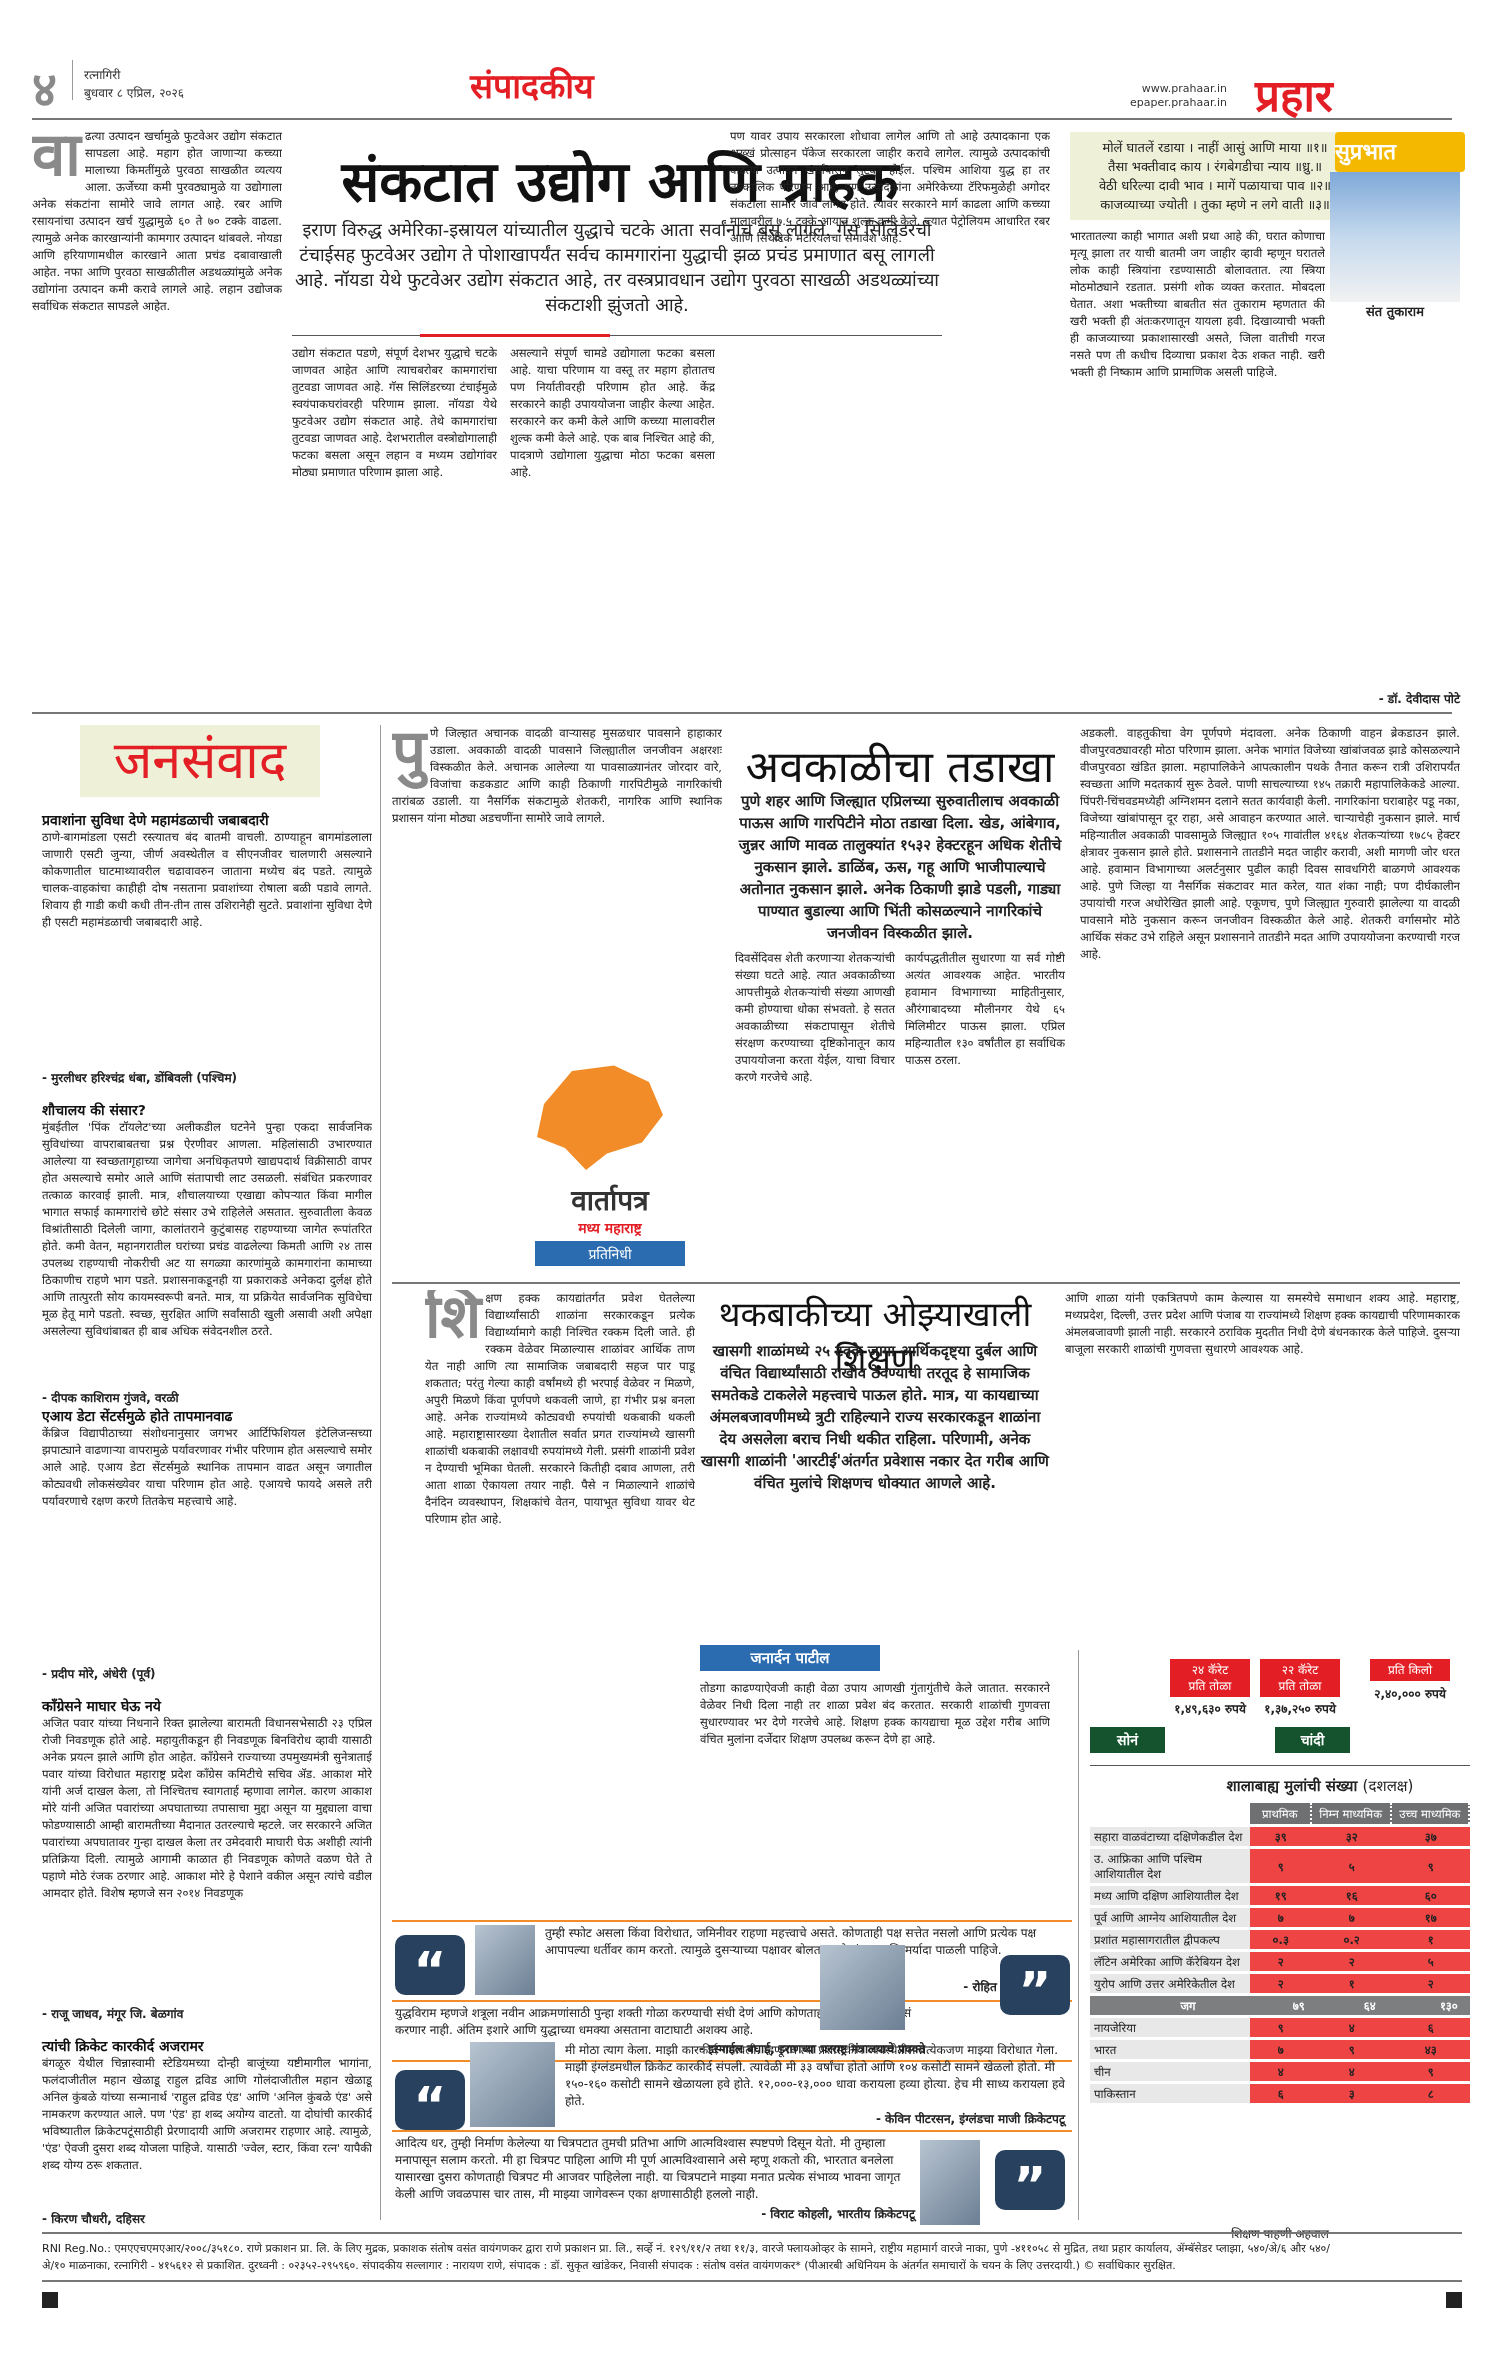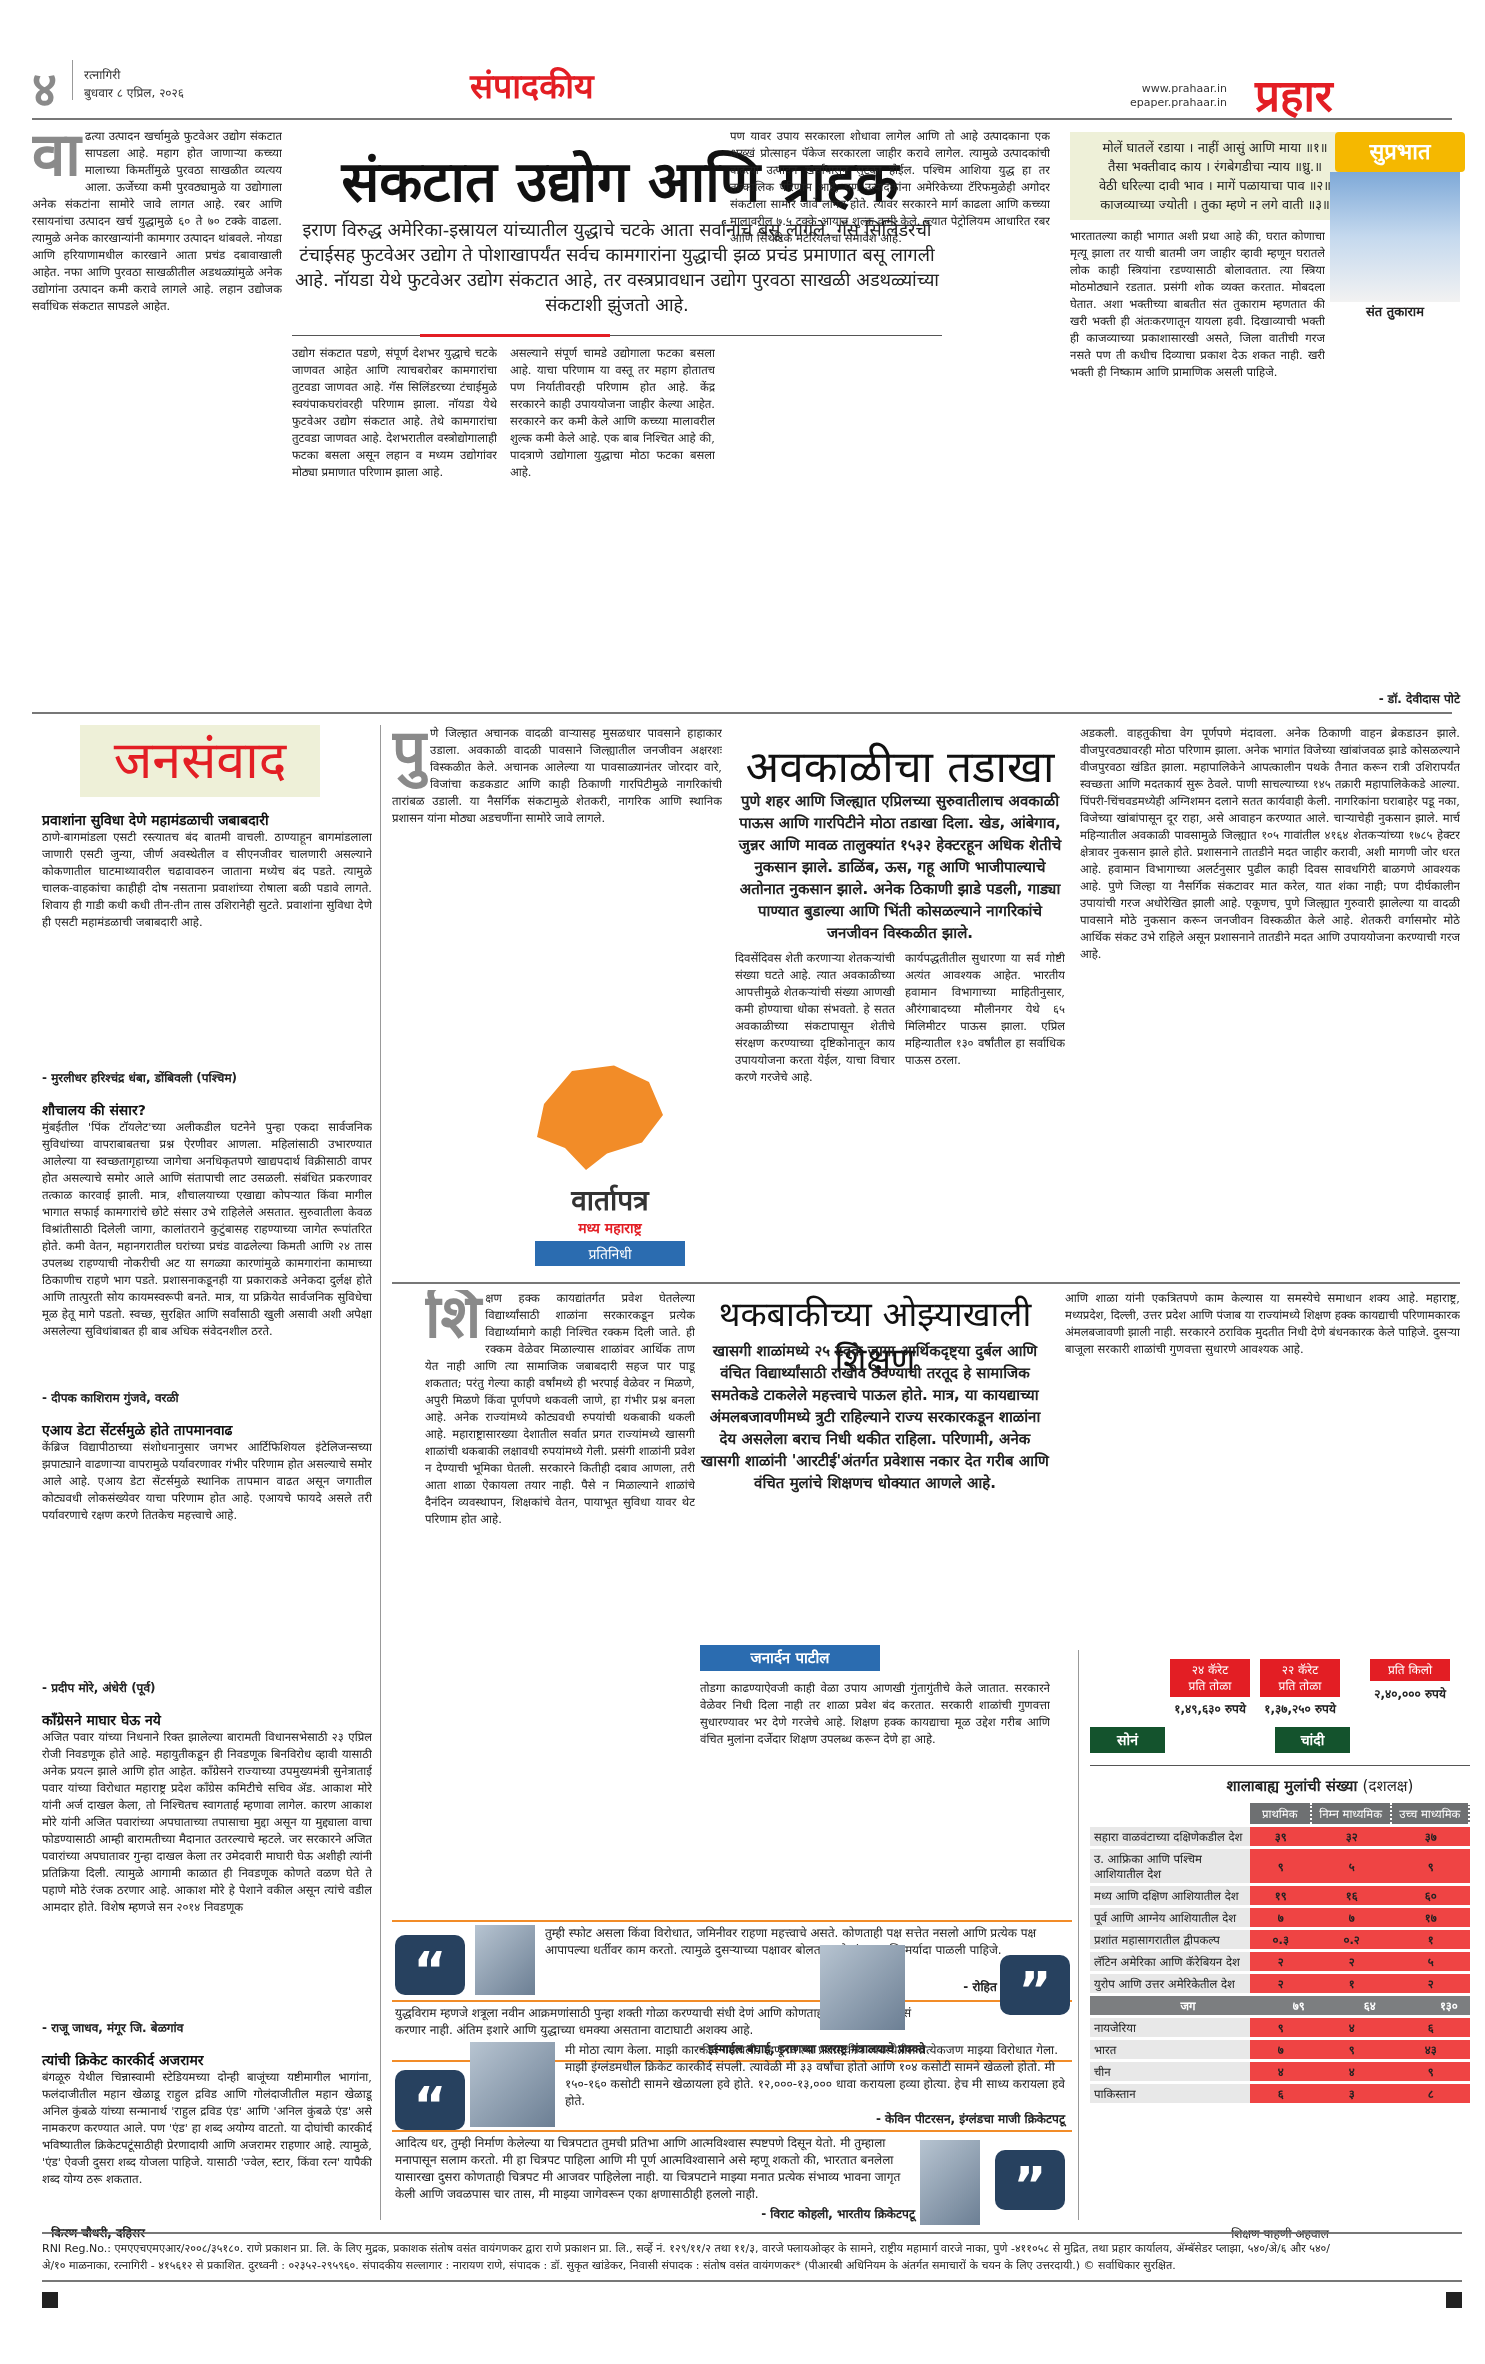--- a/index.html
+++ b/index.html
@@ -13,21 +13,21 @@
   .hdr-section { left: 470px; top: 62px; font-size: 34px; font-weight: bold; color: #e31e24; }
   .hdr-urls { left: 1130px; top: 82px; font-size: 11px; color: #333; text-align: right; line-height: 14px; }
   .logo { left: 1255px; top: 64px; width: 200px; height: 52px; font-size: 44px; font-weight: bold; color: #e31e24; }
   .rule { background: #777; height: 2px; }
   .rule-red { background: #e31e24; height: 3px; }
   .vline { width: 1px; background: #999; }
   h1.main-title { left: 295px; top: 150px; width: 650px; font-size: 56px; font-weight: bold; color: #111; text-align: center; line-height: 64px; font-family: "DejaVu Sans", sans-serif; }
   .standfirst { left: 292px; top: 217px; width: 650px; font-size: 18px; line-height: 25px; text-align: center; color: #222; }
   .dropcap { font-size: 60px; float: left; color: #8a8a8a; line-height: 52px; margin-right: 4px; font-weight: bold; }
   .poem-box { left: 1070px; top: 132px; width: 290px; height: 88px; background: #eef0d8; padding: 6px 8px; font-size: 13px; line-height: 19px; text-align: center; color: #222; }
-  .suprabhat { left: 1335px; top: 132px; width: 130px; height: 40px; background: #f5b800; color: #fff; font-weight: bold; font-size: 22px; text-align: center; line-height: 40px; border-radius: 4px; }
+  .suprabhat { left: 1335px; top: 132px; width: 130px; height: 40px; background: #f5b800; color: #fff; font-weight: bold; font-size: 22px; text-align: left; line-height: 40px; border-radius: 4px; }
   .saint-img { left: 1330px; top: 172px; width: 130px; height: 130px; background: linear-gradient(180deg,#7ea9d8 0%,#c5d9ee 50%,#f2f2f2 100%); }
   .saint-label { left: 1330px; top: 302px; width: 130px; text-align: center; font-size: 13px; font-weight: bold; }
   .byline-r { font-weight: bold; font-size: 12px; text-align: right; }
   .jansamvad { left: 80px; top: 725px; width: 240px; height: 72px; background: #eef0d8; color: #e31e24; font-size: 52px; text-align: center; line-height: 70px; }
   .lt-head { font-weight: bold; font-size: 14px; color: #111; }
   .sig { text-align: left; font-weight: bold; font-size: 12px; }
   .h2-big { font-size: 44px; color: #111; text-align: center; font-family: "DejaVu Sans", sans-serif; }
   .sub-big { font-size: 15px; line-height: 22px; text-align: center; color: #222; font-weight: bold; }
   .map { left: 530px; top: 1060px; width: 140px; height: 110px; background: #f28c28; clip-path: polygon(10% 40%, 30% 10%, 60% 5%, 85% 20%, 95% 50%, 80% 75%, 55% 85%, 40% 100%, 25% 80%, 5% 70%); }
   .vartapatra { left: 535px; top: 1180px; width: 150px; text-align: center; }
@@ -93,21 +93,21 @@
 <div class="abs rule" style="left:32px;top:712px;width:1420px;"></div>
 
 <div class="abs jansamvad">जनसंवाद</div>
 <div class="abs" style="left:42px;top:810px;width:330px;">
   <div class="lt-head">प्रवाशांना सुविधा देणे महामंडळाची जबाबदारी</div>
   <div class="txt" style="height:240px;">ठाणे-बागमांडला एसटी रस्त्यातच बंद बातमी वाचली. ठाण्याहून बागमांडलाला जाणारी एसटी जुन्या, जीर्ण अवस्थेतील व सीएनजीवर चालणारी असल्याने कोकणातील घाटमाथ्यावरील चढावावरुन जाताना मध्येच बंद पडते. त्यामुळे चालक-वाहकांचा काहीही दोष नसताना प्रवाशांच्या रोषाला बळी पडावे लागते. शिवाय ही गाडी कधी कधी तीन-तीन तास उशिरानेही सुटते. प्रवाशांना सुविधा देणे ही एसटी महामंडळाची जबाबदारी आहे.</div>
   <div class="sig">- मुरलीधर हरिश्चंद्र धंबा, डोंबिवली (पश्चिम)</div>
   <div class="lt-head" style="margin-top:14px;">शौचालय की संसार?</div>
   <div class="txt" style="height:270px;">मुंबईतील 'पिंक टॉयलेट'च्या अलीकडील घटनेने पुन्हा एकदा सार्वजनिक सुविधांच्या वापराबाबतचा प्रश्न ऐरणीवर आणला. महिलांसाठी उभारण्यात आलेल्या या स्वच्छतागृहाच्या जागेचा अनधिकृतपणे खाद्यपदार्थ विक्रीसाठी वापर होत असल्याचे समोर आले आणि संतापाची लाट उसळली. संबंधित प्रकरणावर तत्काळ कारवाई झाली. मात्र, शौचालयाच्या एखाद्या कोपऱ्यात किंवा मागील भागात सफाई कामगारांचे छोटे संसार उभे राहिलेले असतात. सुरुवातीला केवळ विश्रांतीसाठी दिलेली जागा, कालांतराने कुटुंबासह राहण्याच्या जागेत रूपांतरित होते. कमी वेतन, महानगरातील घरांच्या प्रचंड वाढलेल्या किमती आणि २४ तास उपलब्ध राहण्याची नोकरीची अट या सगळ्या कारणांमुळे कामगारांना कामाच्या ठिकाणीच राहणे भाग पडते. प्रशासनाकडूनही या प्रकाराकडे अनेकदा दुर्लक्ष होते आणि तात्पुरती सोय कायमस्वरूपी बनते. मात्र, या प्रक्रियेत सार्वजनिक सुविधेचा मूळ हेतू मागे पडतो. स्वच्छ, सुरक्षित आणि सर्वांसाठी खुली असावी अशी अपेक्षा असलेल्या सुविधांबाबत ही बाब अधिक संवेदनशील ठरते.</div>
   <div class="sig">- दीपक काशिराम गुंजवे, वरळी</div>
-  <div class="lt-head" style="margin-top:14px;">एआय डेटा सेंटर्समुळे होते तापमानवाढ</div>
+  <div class="lt-head" style="">एआय डेटा सेंटर्समुळे होते तापमानवाढ</div>
   <div class="txt" style="height:240px;">केंब्रिज विद्यापीठाच्या संशोधनानुसार जगभर आर्टिफिशियल इंटेलिजन्सच्या झपाट्याने वाढणाऱ्या वापरामुळे पर्यावरणावर गंभीर परिणाम होत असल्याचे समोर आले आहे. एआय डेटा सेंटर्समुळे स्थानिक तापमान वाढत असून जगातील कोट्यवधी लोकसंख्येवर याचा परिणाम होत आहे. एआयचे फायदे असले तरी पर्यावरणाचे रक्षण करणे तितकेच महत्त्वाचे आहे.</div>
   <div class="sig">- प्रदीप मोरे, अंधेरी (पूर्व)</div>
   <div class="lt-head" style="margin-top:14px;">काँग्रेसने माघार घेऊ नये</div>
   <div class="txt" style="height:290px;">अजित पवार यांच्या निधनाने रिक्त झालेल्या बारामती विधानसभेसाठी २३ एप्रिल रोजी निवडणूक होते आहे. महायुतीकडून ही निवडणूक बिनविरोध व्हावी यासाठी अनेक प्रयत्न झाले आणि होत आहेत. काँग्रेसने राज्याच्या उपमुख्यमंत्री सुनेत्राताई पवार यांच्या विरोधात महाराष्ट्र प्रदेश काँग्रेस कमिटीचे सचिव ॲड. आकाश मोरे यांनी अर्ज दाखल केला, तो निश्चितच स्वागतार्ह म्हणावा लागेल. कारण आकाश मोरे यांनी अजित पवारांच्या अपघाताच्या तपासाचा मुद्दा असून या मुद्द्याला वाचा फोडण्यासाठी आम्ही बारामतीच्या मैदानात उतरल्याचे म्हटले. जर सरकारने अजित पवारांच्या अपघातावर गुन्हा दाखल केला तर उमेदवारी माघारी घेऊ अशीही त्यांनी प्रतिक्रिया दिली. त्यामुळे आगामी काळात ही निवडणूक कोणते वळण घेते ते पहाणे मोठे रंजक ठरणार आहे. आकाश मोरे हे पेशाने वकील असून त्यांचे वडील आमदार होते. विशेष म्हणजे सन २०१४ निवडणूक</div>
   <div class="sig">- राजू जाधव, मंगूर जि. बेळगांव</div>
   <div class="lt-head" style="margin-top:14px;">त्यांची क्रिकेट कारकीर्द अजरामर</div>
   <div class="txt" style="height:155px;">बंगळूरु येथील चिन्नास्वामी स्टेडियमच्या दोन्ही बाजूंच्या यष्टीमागील भागांना, फलंदाजीतील महान खेळाडू राहुल द्रविड आणि गोलंदाजीतील महान खेळाडू अनिल कुंबळे यांच्या सन्मानार्थ 'राहुल द्रविड एंड' आणि 'अनिल कुंबळे एंड' असे नामकरण करण्यात आले. पण 'एंड' हा शब्द अयोग्य वाटतो. या दोघांची कारकीर्द भविष्यातील क्रिकेटपटूंसाठीही प्रेरणादायी आणि अजरामर राहणार आहे. त्यामुळे, 'एंड' ऐवजी दुसरा शब्द योजला पाहिजे. यासाठी 'ज्वेल, स्टार, किंवा रत्न' यापैकी शब्द योग्य ठरू शकतात.</div>
   <div class="sig">- किरण चौधरी, दहिसर</div>
 </div>
 <div class="abs vline" style="left:380px;top:725px;height:1495px;"></div>

